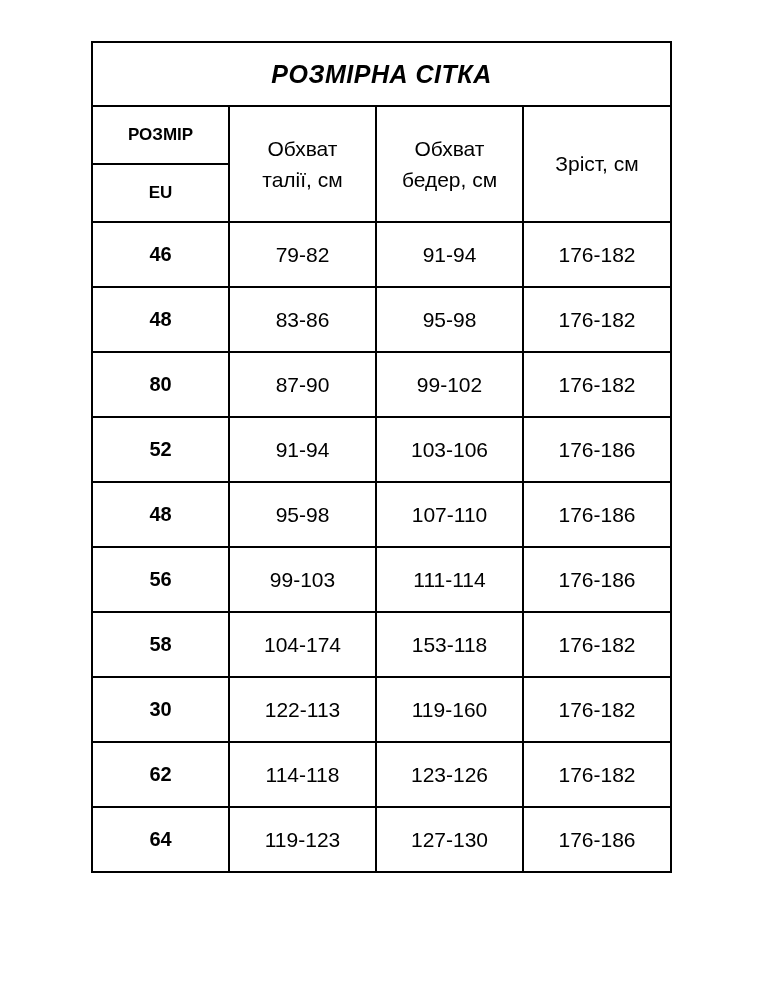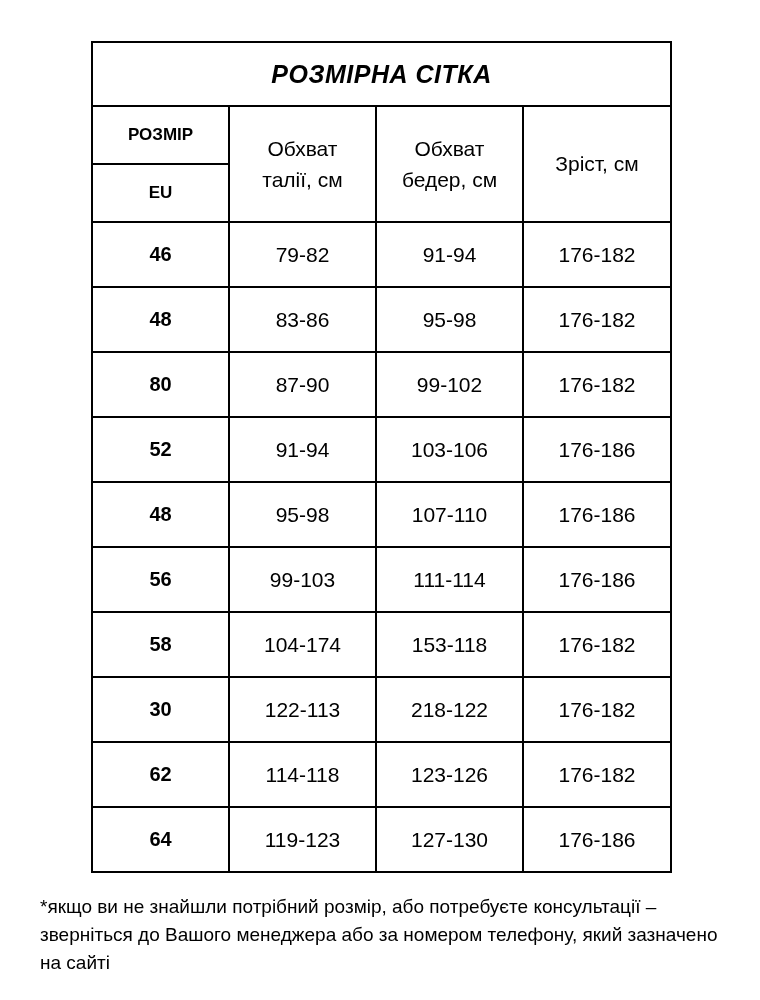--- a/index.html
+++ b/index.html
@@ -132,33 +132,32 @@
       </tr>
       <tr class="data-row">
         <td class="size-cell">58</td>
         <td>104-174</td>
         <td>153-118</td>
         <td>176-182</td>
       </tr>
       <tr class="data-row">
         <td class="size-cell">30</td>
         <td>122-113</td>
-        <td>218-122</td>
+        <td>119-160</td>
         <td>176-182</td>
       </tr>
       <tr class="data-row">
         <td class="size-cell">62</td>
         <td>114-118</td>
         <td>123-126</td>
         <td>176-182</td>
       </tr>
       <tr class="data-row">
         <td class="size-cell">64</td>
         <td>119-123</td>
         <td>127-130</td>
         <td>176-186</td>
       </tr>
     </tbody>
   </table>
 
-  <p class="footnote">*якщо ви не знайшли потрібний розмір, або потребуєте консультації – зверніться до Вашого менеджера або за номером телефону, який зазначено на сайті</p>
 
 </div>
 
 </body></html>

